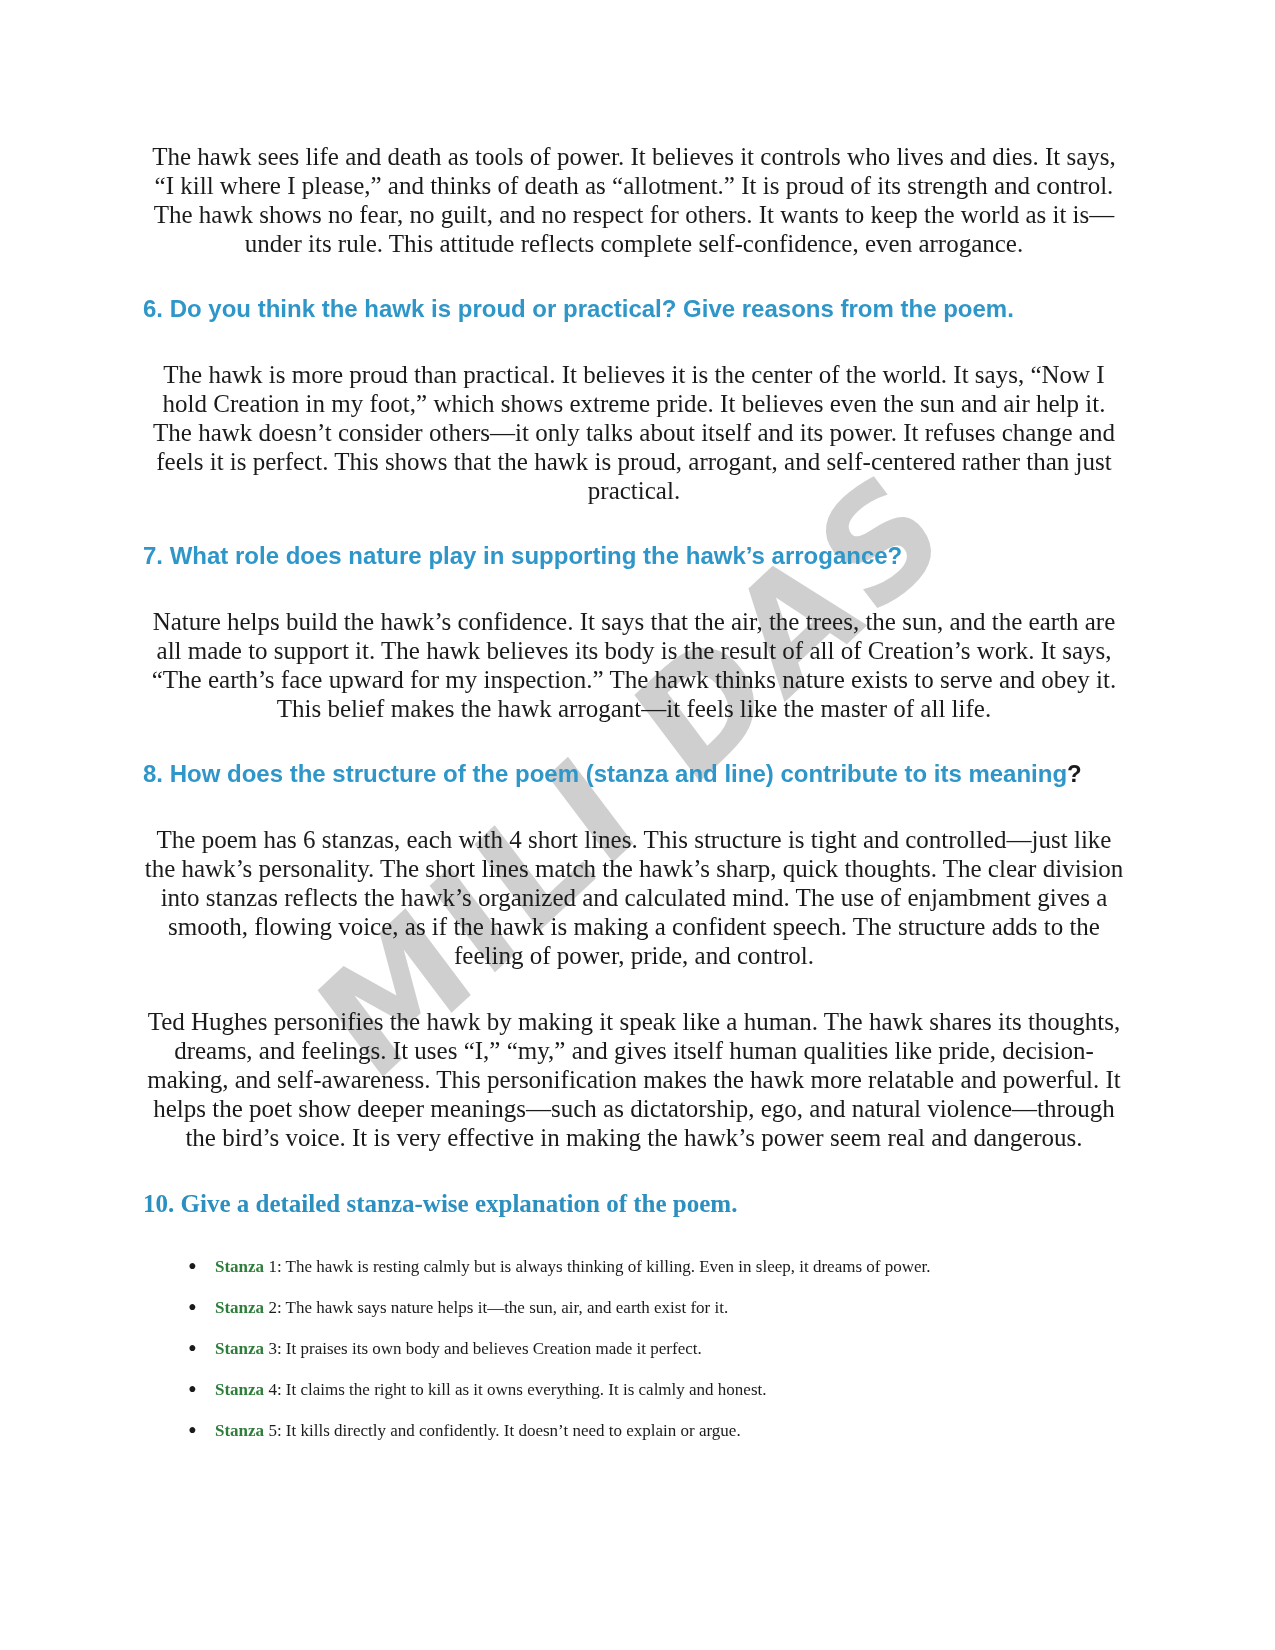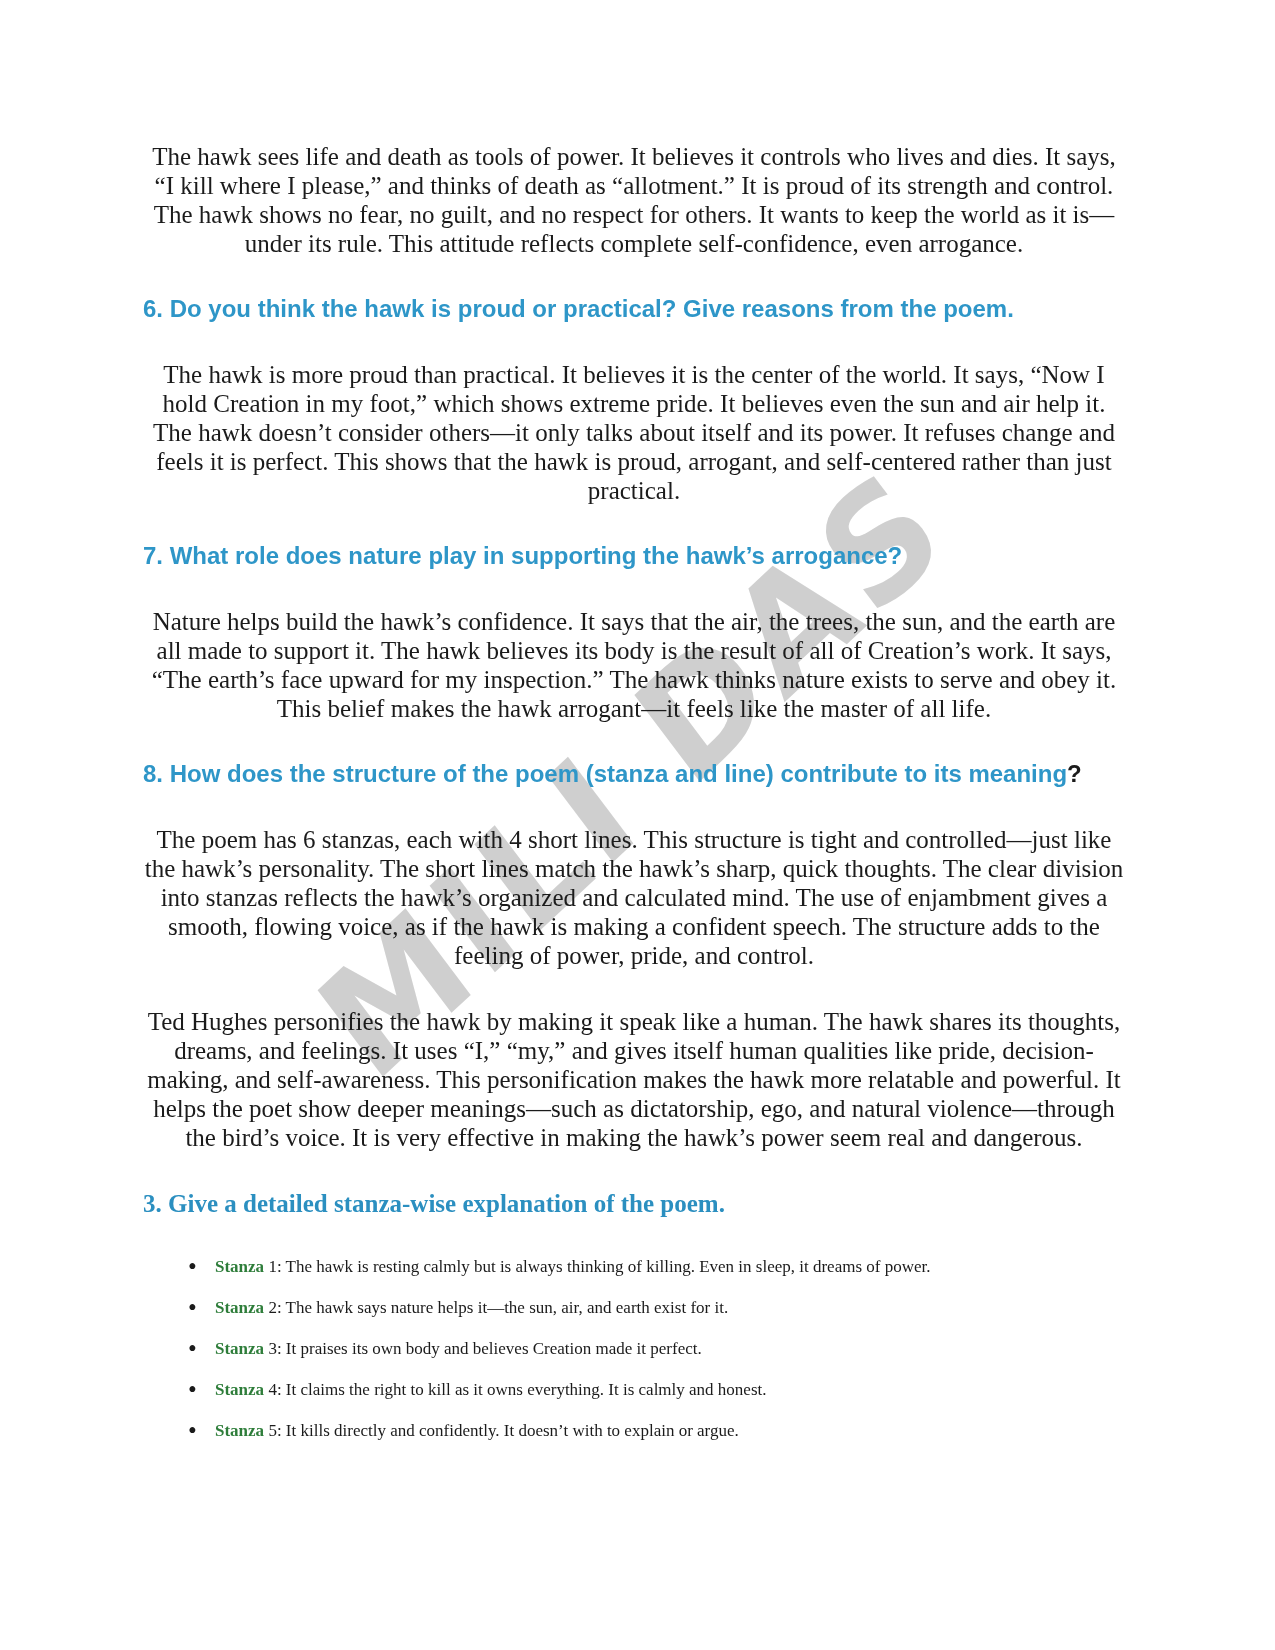--- a/index.html
+++ b/index.html
@@ -110,24 +110,24 @@
 
     <p class="body-para">Nature helps build the hawk’s confidence. It says that the air, the trees, the sun, and the earth are all made to support it. The hawk believes its body is the result of all of Creation’s work. It says, “The earth’s face upward for my inspection.” The hawk thinks nature exists to serve and obey it. This belief makes the hawk arrogant—it feels like the master of all life.</p>
 
     <h2 class="q-heading"><span>8. How does the structure of the poem (stanza and line) contribute to its meaning</span><span class="dark">?</span></h2>
 
     <p class="body-para"><span>The poem has </span><span class="b">6 stanzas</span><span>, each with </span><span class="b">4 short lines</span><span>. This structure is tight and controlled—just like the hawk’s personality. The short lines match the hawk’s sharp, quick thoughts. The clear division into stanzas reflects the hawk’s organized and calculated mind. The use of </span><span class="b">enjambment</span><span> gives a smooth, flowing voice, as if the hawk is making a confident speech. The structure adds to the feeling of power, pride, and control.</span></p>
 
 
     <p class="body-para">Ted Hughes personifies the hawk by making it speak like a human. The hawk shares its thoughts, dreams, and feelings. It uses “I,” “my,” and gives itself human qualities like pride, decision-making, and self-awareness. This personification makes the hawk more relatable and powerful. It helps the poet show deeper meanings—such as dictatorship, ego, and natural violence—through the bird’s voice. It is very effective in making the hawk’s power seem real and dangerous.</p>
 
-    <h2 class="q-heading-serif">3. Give a detailed stanza-wise explanation of the poem.</h2>
+    <h2 class="q-heading-serif">10. Give a detailed stanza-wise explanation of the poem.</h2>
 
     <ul class="stanza-list">
       <li><span class="green">Stanza</span><span class="b"> 1</span><span>: The hawk is resting calmly but is always thinking of killing. Even in sleep, it dreams of power.</span></li>
       <li><span class="green">Stanza</span><span class="b"> 2</span><span>: The hawk says nature helps it—the sun, air, and earth exist for it.</span></li>
       <li><span class="green">Stanza</span><span class="b"> 3</span><span>: It praises its own body and believes Creation made it perfect.</span></li>
       <li><span class="green">Stanza</span><span class="b"> 4</span><span>: It claims the right to kill as it owns everything. It is calmly and honest.</span></li>
-      <li><span class="green">Stanza</span><span class="b"> 5</span><span>: It kills directly and confidently. It doesn’t with to explain or argue.</span></li>
+      <li><span class="green">Stanza</span><span class="b"> 5</span><span>: It kills directly and confidently. It doesn’t need to explain or argue.</span></li>
     </ul>
 
   </div>
 </div>
 
 </body></html>

